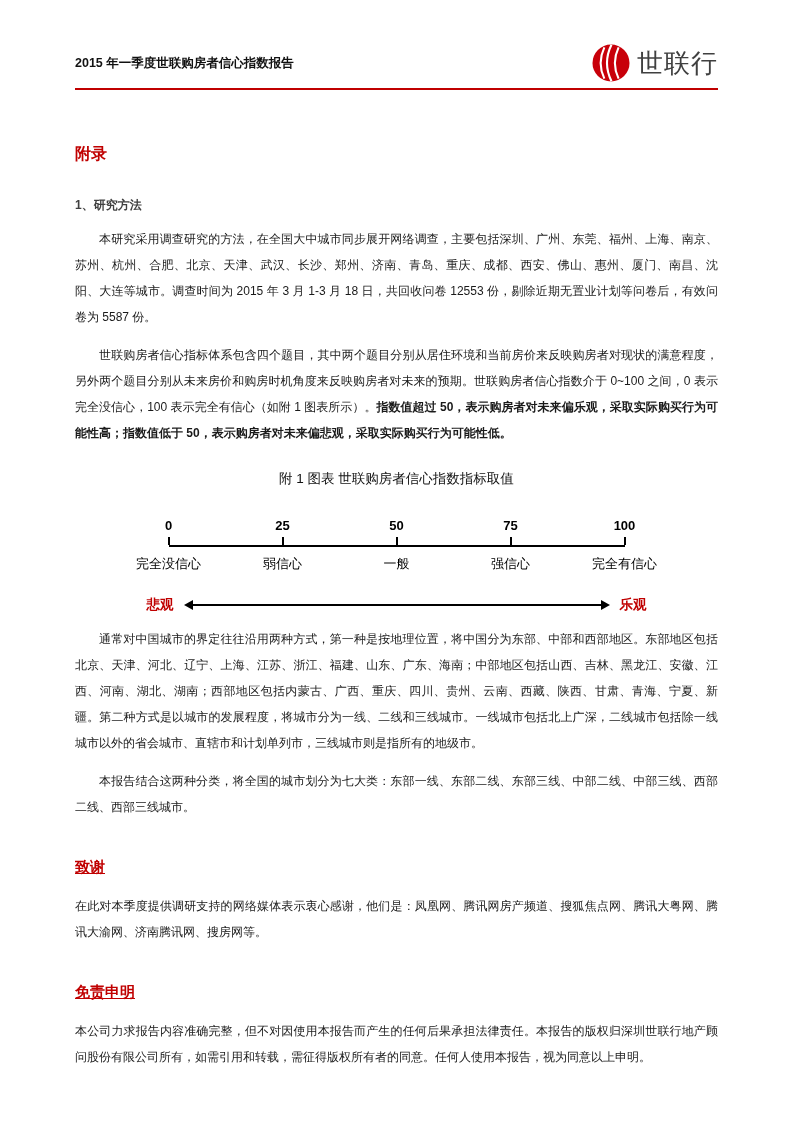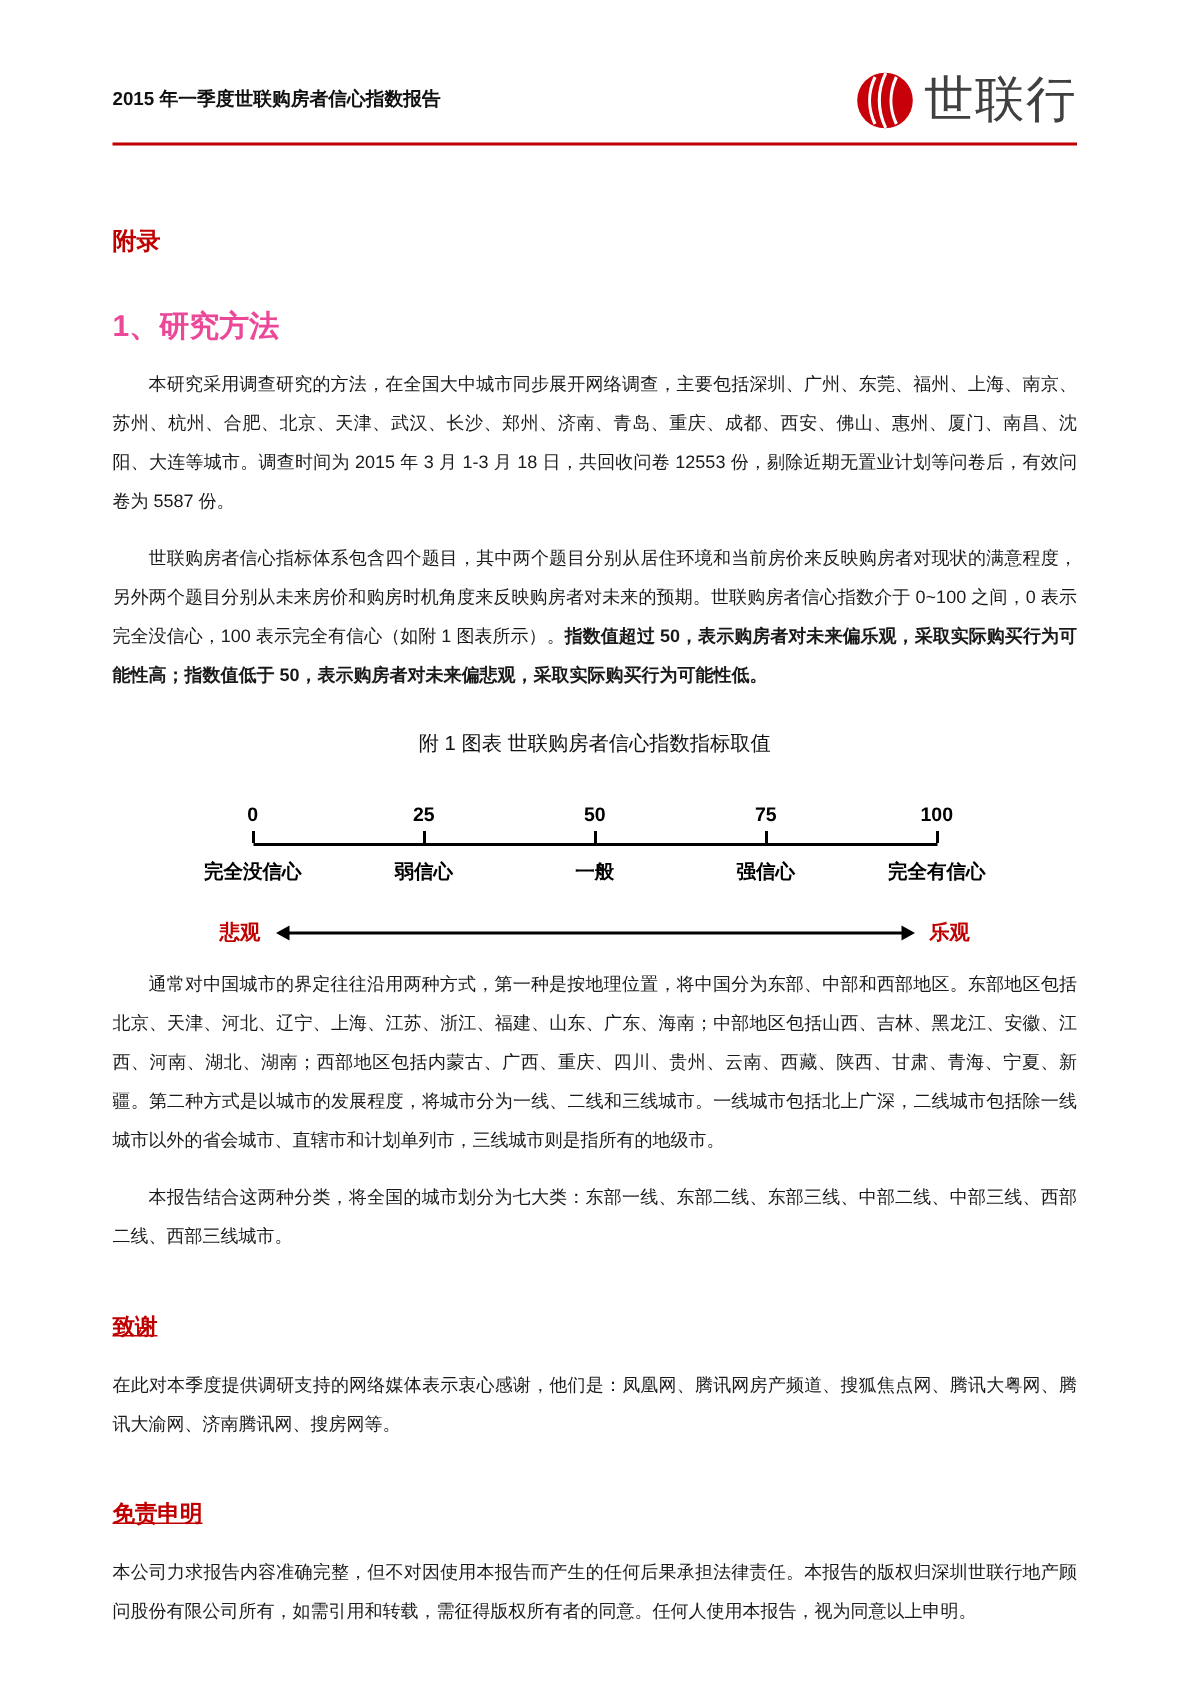--- a/index.html
+++ b/index.html
@@ -11,41 +11,41 @@
     padding: 0 75px; overflow: hidden;
   }
   
   .header {
     display: flex; justify-content: space-between; align-items: center;
     padding-top: 44px; padding-bottom: 6px; border-bottom: 2px solid #c00000;
     flex: 0 0 auto;
   }
   .header-title { font-size: 12.5px; font-weight: bold; color: #111; }
   .logo { display: flex; align-items: center; gap: 7px; }
-  .logo-text { font-size: 33px; color: #404040; letter-spacing: 1px; }
+  .logo-text { font-size: 26px; color: #404040; letter-spacing: 1px; }
   
   .content { flex: 0 0 auto; }
   .appendix-title { color: #c00000; font-size: 16px; font-weight: bold; margin-top: 54px; }
-  .sub-heading { font-size: 20px; font-weight: bold; margin-top: 32px; color: #ec4899; }
+  .sub-heading { font-size: 12px; font-weight: bold; margin-top: 32px; color: #404040; }
   .red-heading { color: #c00000; font-size: 15px; font-weight: bold; margin-top: 38px; text-decoration: underline; }
   .para {
     font-size: 12px; line-height: 26px; text-align: justify;
     text-indent: 2em; margin-top: 12px; color: #1a1a1a;
   }
   .para.no-indent { text-indent: 0; margin-top: 16px; }
   .bold-inline { font-weight: bold; }
   
   .chart { margin-top: 24px; }
   .chart-title { text-align: center; font-size: 13.5px; color: #111; }
   .scale-wrap { position: relative; width: 456px; height: 62px; margin: 30px auto 0 auto; }
   .scale-line { position: absolute; top: 27px; left: 0; right: 0; height: 2px; background: #000; }
   .tick { position: absolute; top: 0; width: 90px; transform: translateX(-50%); text-align: center; }
   .tick-num { display: block; font-size: 13px; font-weight: bold; color: #000; }
   .tick-mark { position: absolute; top: 19px; left: 50%; width: 2px; height: 8px; background: #000; transform: translateX(-50%); }
-  .tick-label { display: block; margin-top: 22px; font-size: 13px; font-weight: bold; color: #000; }
+  .tick-label { display: block; margin-top: 22px; font-size: 13px; font-weight: normal; color: #000; }
   .t0 { left: 0%; } .t1 { left: 25%; } .t2 { left: 50%; } .t3 { left: 75%; } .t4 { left: 100%; }
   .arrow-row {
     display: flex; align-items: center; justify-content: flex-end; gap: 12px;
     width: 500px; margin: 16px auto 0 auto;
   }
   .end-label { color: #c00000; font-weight: bold; font-size: 13.5px; flex: 0 0 auto; }
   .arrow { position: relative; flex: 1 1 auto; height: 2px; background: #000; }
   .arrow::before, .arrow::after {
     content: ''; position: absolute; top: -4px;
     border-top: 5px solid transparent; border-bottom: 5px solid transparent;

